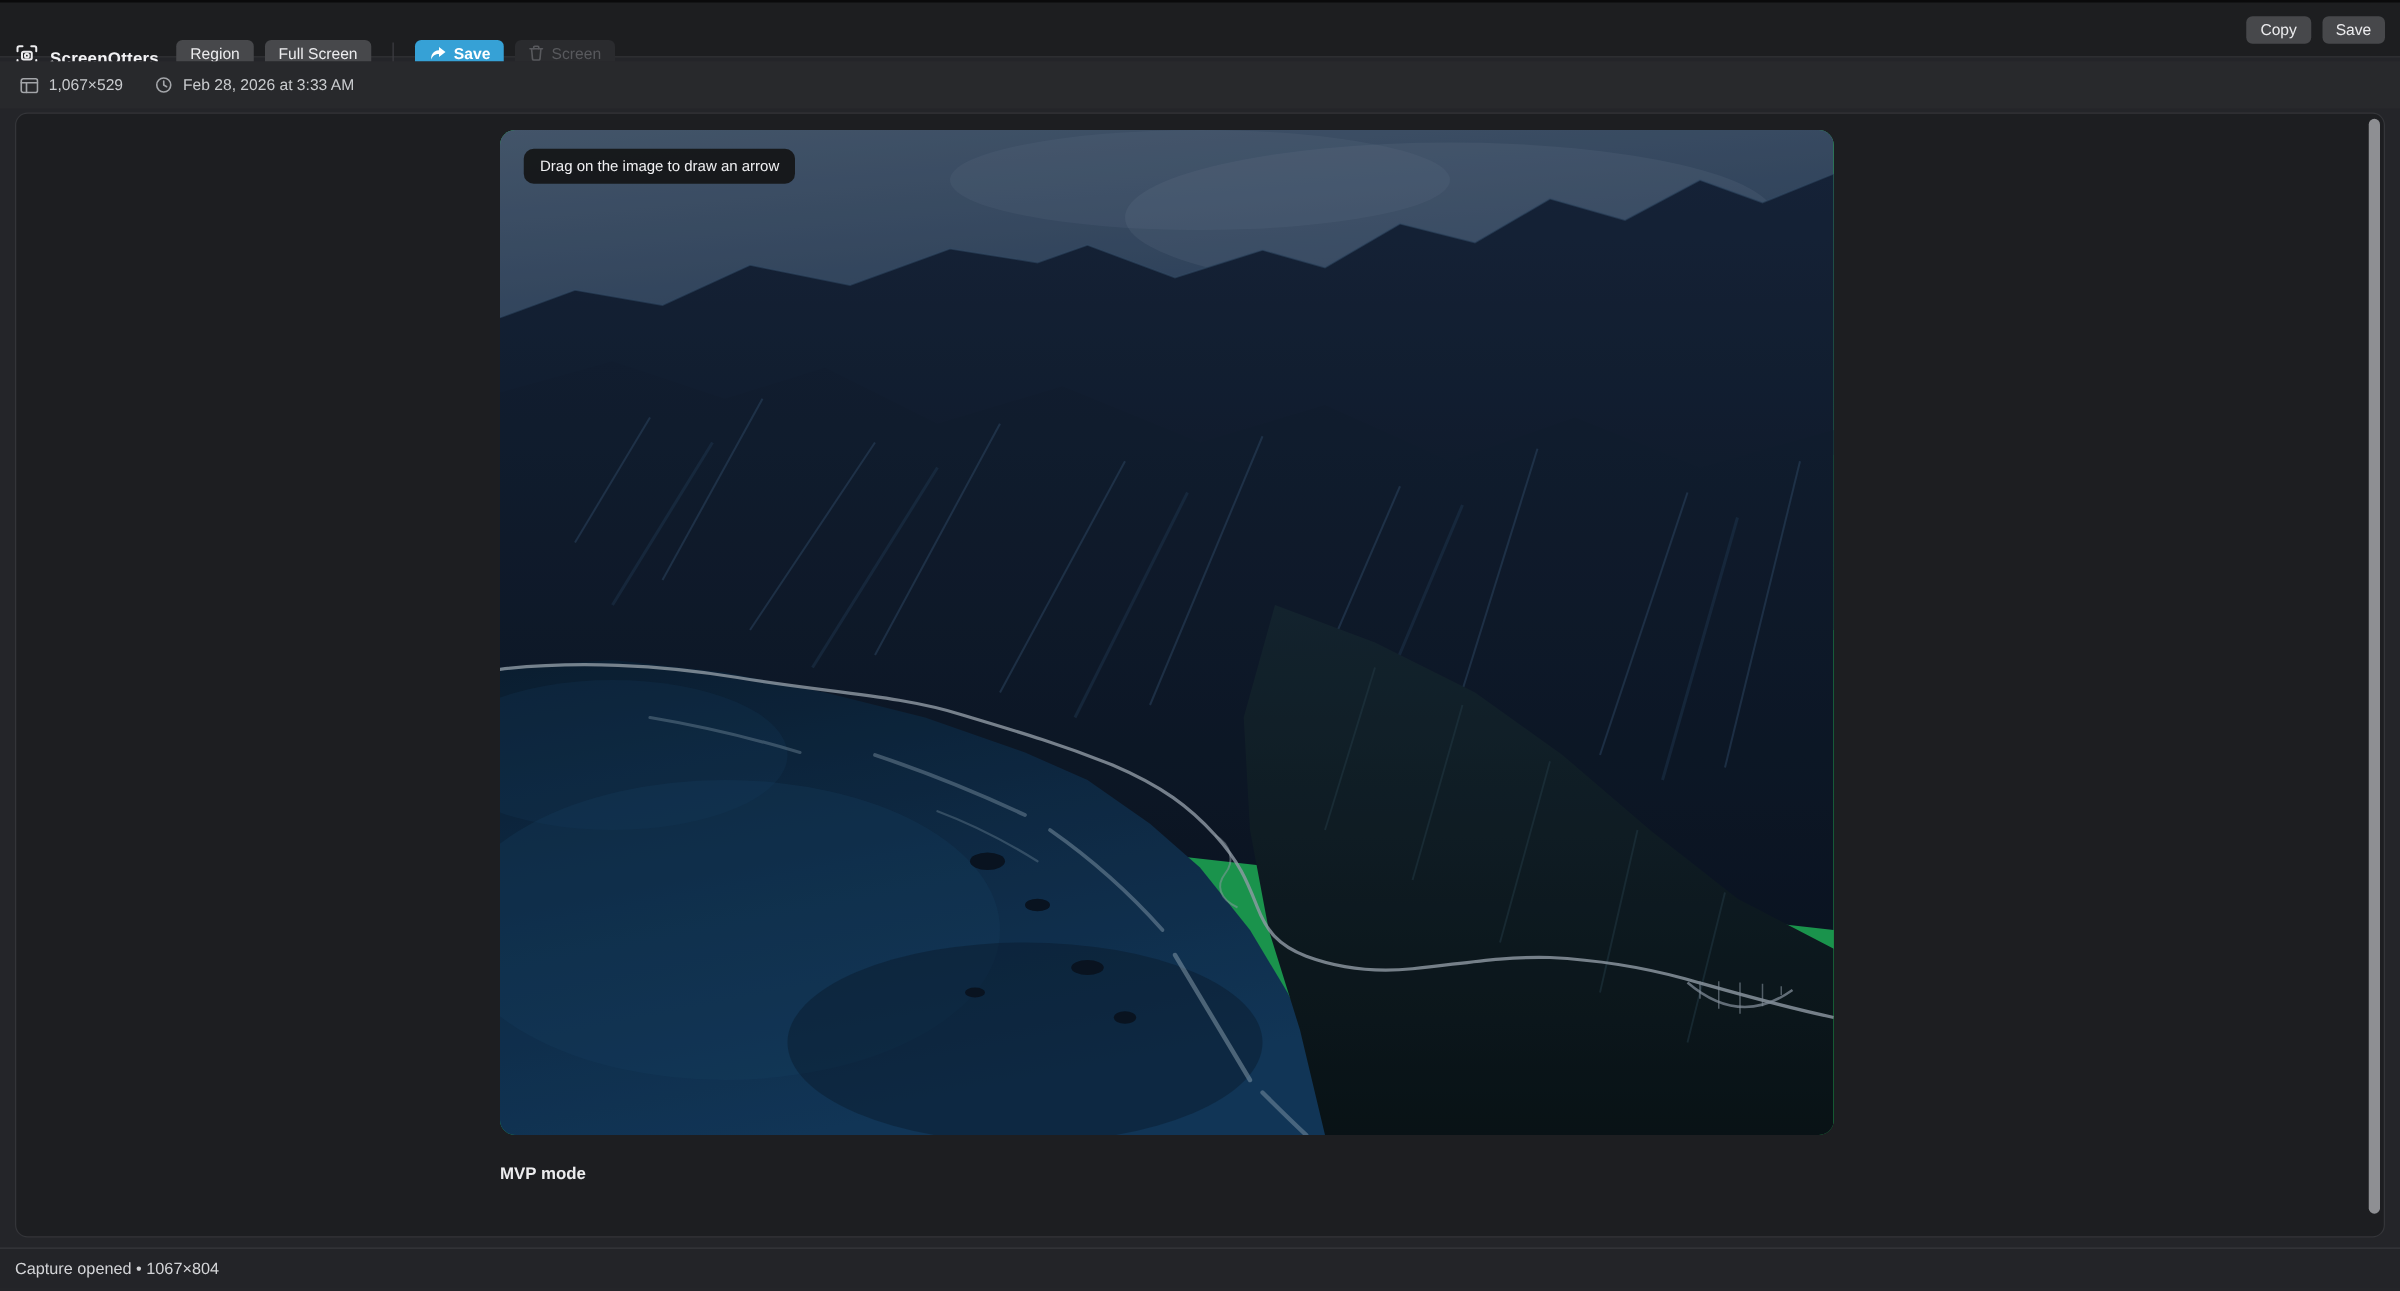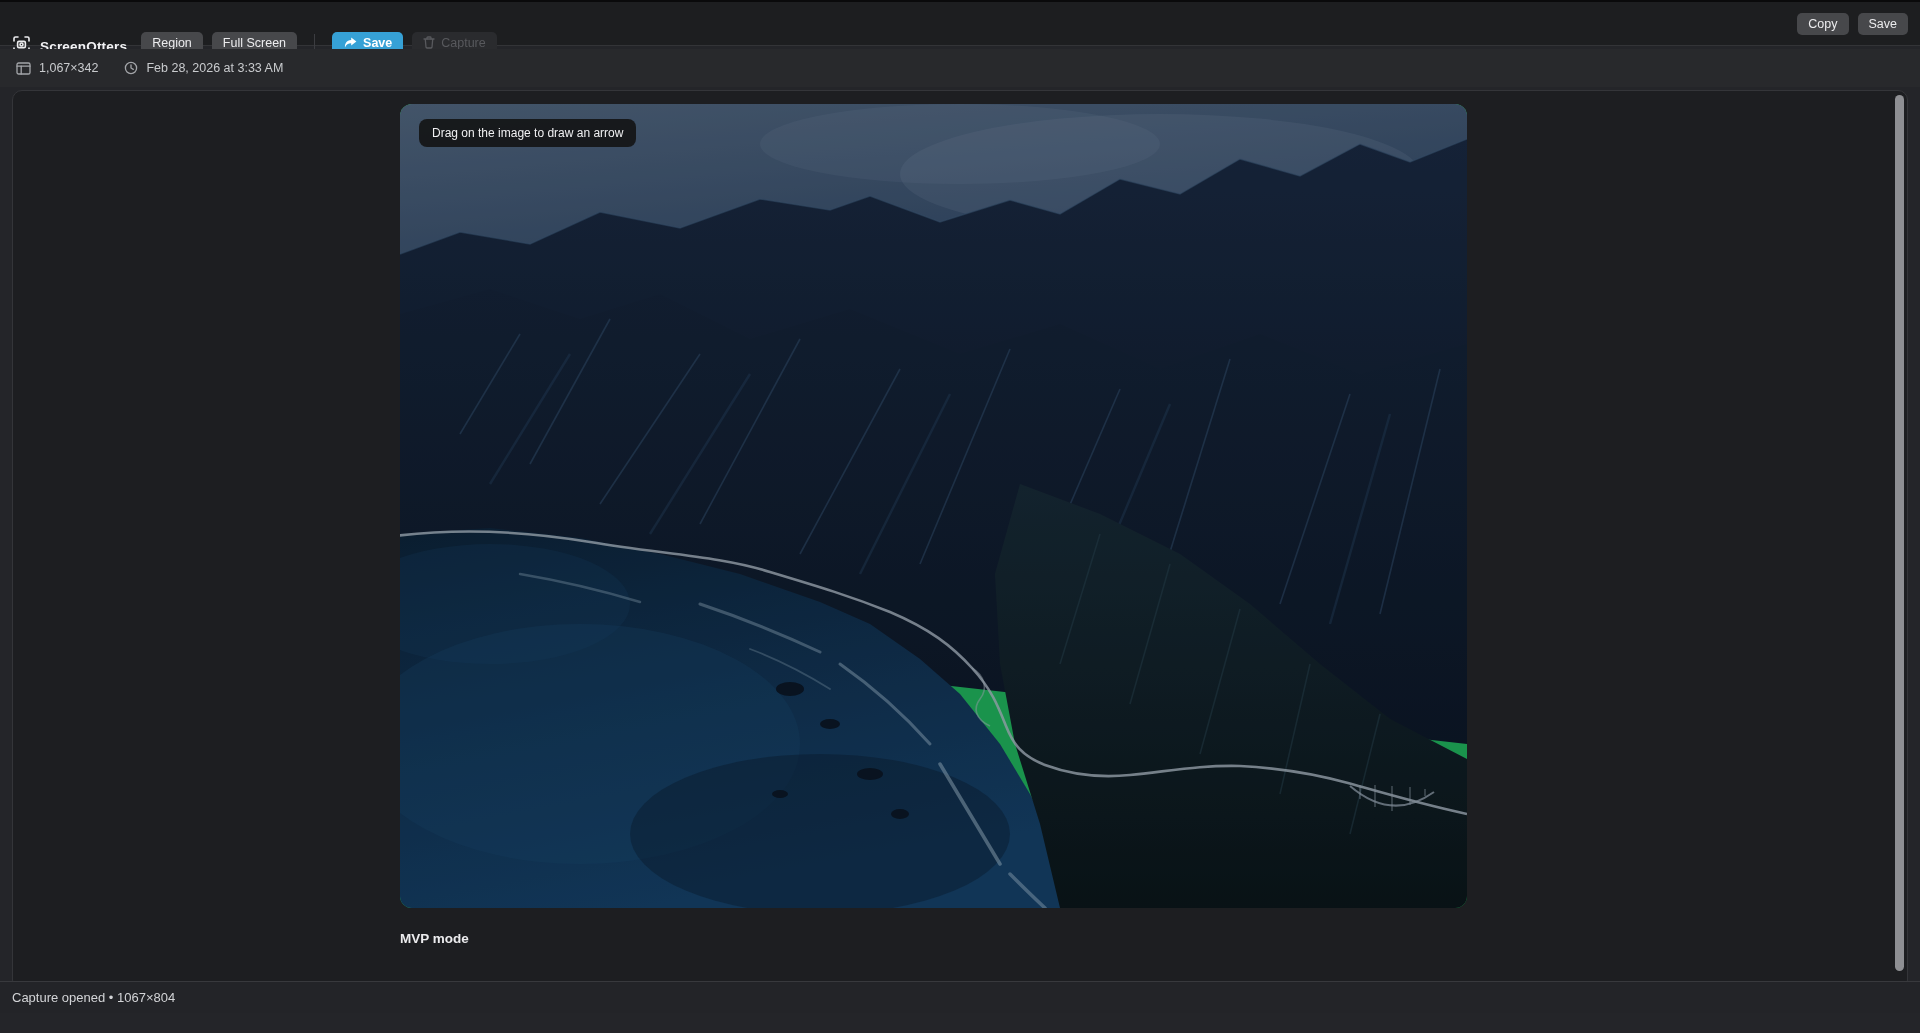--- a/index.html
+++ b/index.html
@@ -40,21 +40,21 @@
              color:#f0f0f2; font-size:12px; padding:7px 13px; border-radius:8px; white-space:nowrap; }
 
   .info-block { padding-top:23px; }
   .info-heading { font-size:13.5px; font-weight:bold; color:#ececee; }
   .info-body { margin-top:9px; font-size:13.5px; color:#b7babf; line-height:1.35; }
 
   .scrollbar-thumb { position:absolute; right:3px; top:4px; width:9px; height:876px;
                      border-radius:5px; background:#8e8f93; }
 
   
-  .statusbar { position:absolute; left:0; right:0; bottom:20px; height:32px; background:#232428;
+  .statusbar { position:absolute; left:0; right:0; bottom:3px; height:32px; background:#232428;
                border-top:1px solid #38393d; display:flex; align-items:center; padding:0 12px; }
   .status-text { font-size:13px; color:#d3d4d7; }
 </style>
 </head>
 <body>
 
 <div class="window">
 
   <div class="toolbar">
     <div class="tb-left">
@@ -81,38 +81,38 @@
         <span>Save</span>
       </button>
       <button class="btn disabled">
         <span class="icon">
           <svg width="12" height="13" viewBox="0 0 12 13" fill="none" stroke="#58595d" stroke-width="1.3" stroke-linecap="round">
             <path d="M1 3 H11"></path>
             <path d="M4 3 V1.8 A0.8 0.8 0 0 1 4.8 1 H7.2 A0.8 0.8 0 0 1 8 1.8 V3"></path>
             <path d="M2.3 3.4 L3 11.2 A1 1 0 0 0 4 12 H8 A1 1 0 0 0 9 11.2 L9.7 3.4"></path>
           </svg>
         </span>
-        <span>Capture</span>
+        <span>Screen</span>
       </button>
     </div>
     <div class="tb-right">
       <button class="btn">Copy</button>
       <button class="btn">Save</button>
     </div>
   </div>
 
   <div class="metabar">
     <span class="icon">
       <svg width="15" height="13" viewBox="0 0 15 13" fill="none" stroke="#a3a5a9" stroke-width="1.3" stroke-linecap="round">
         <rect x="1" y="1" width="13" height="11" rx="1.6"></rect>
         <path d="M1 4.2 H14"></path>
         <path d="M5.2 4.2 V12"></path>
       </svg>
     </span>
-    <span class="meta-text">1,067×342</span>
+    <span class="meta-text">1,067×529</span>
     <span class="meta-gap"></span>
     <span class="icon">
       <svg width="14" height="14" viewBox="0 0 14 14" fill="none" stroke="#a3a5a9" stroke-width="1.3" stroke-linecap="round">
         <circle cx="7" cy="7" r="5.6"></circle>
         <path d="M7 3.8 V7 L9.3 8.4"></path>
       </svg>
     </span>
     <span class="meta-text">Feb 28, 2026 at 3:33 AM</span>
   </div>
 

